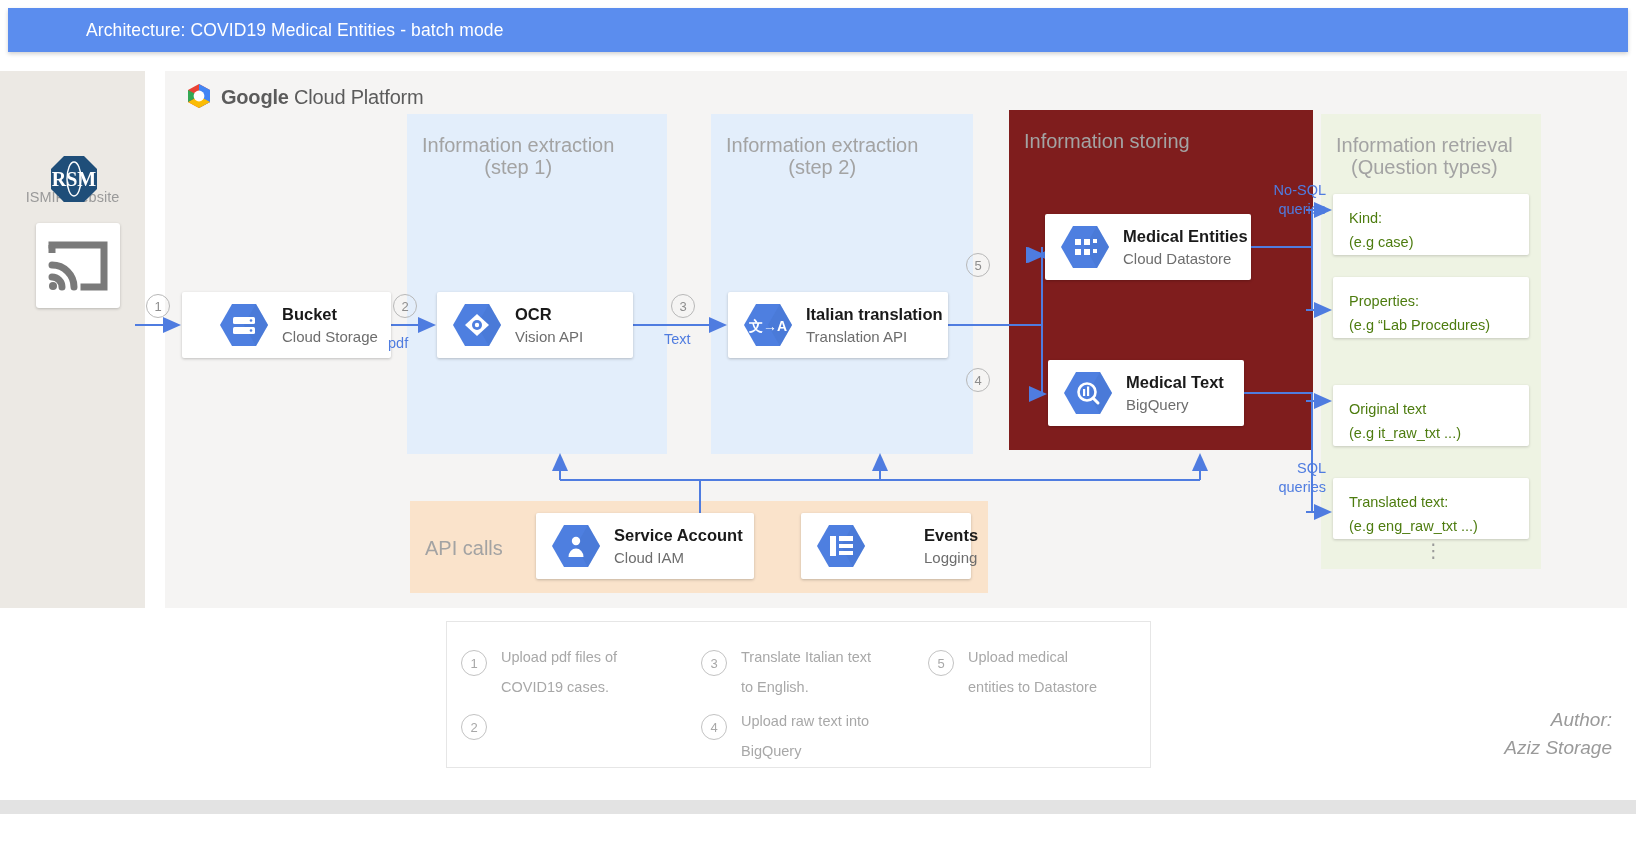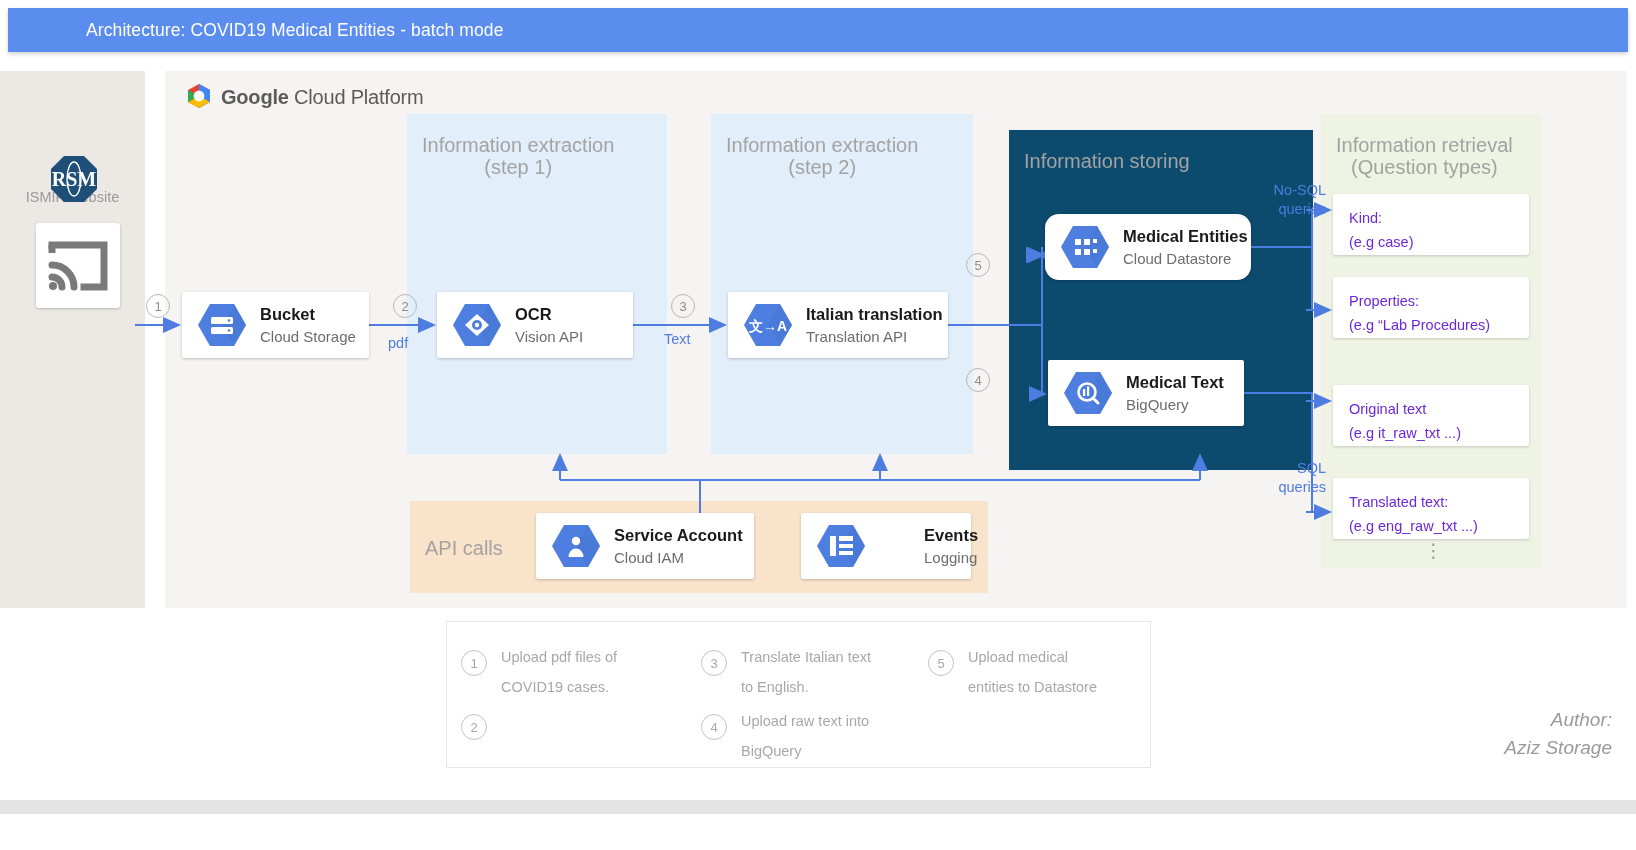--- a/index.html
+++ b/index.html
@@ -24,45 +24,45 @@
   .gcp-panel{position:absolute;left:165px;top:71px;width:1462px;height:537px;background:#f5f4f3;}
   .gcp-logo-wrap{position:absolute;left:185px;top:83px;display:flex;align-items:flex-end;gap:8px;}
   .gcp-word{font-size:20px;color:#5b5b5b;letter-spacing:-.2px;white-space:nowrap;}
   .gcp-word b{font-weight:bold;color:#5b5b5b;}
 
   
   .stage{position:absolute;}
   .stage .hdr{position:absolute;left:15px;top:20px;color:#a3a3a3;font-size:20px;line-height:22px;white-space:nowrap;text-align:center;}
   #stage-ie1{left:407px;top:114px;width:260px;height:340px;background:#e3eefb;}
   #stage-ie2{left:711px;top:114px;width:262px;height:340px;background:#e3eefb;}
-  #stage-store{left:1009px;top:130px;width:304px;height:340px;background:#0c4a6e;}
+  #stage-store{left:1009px;top:110px;width:304px;height:340px;background:#7f1d1d;}
   #stage-retrieve{left:1321px;top:114px;width:220px;height:455px;background:#eef3e3;}
   #stage-api{left:410px;top:501px;width:578px;height:92px;background:#fae3cb;}
   #stage-api .hdr{top:36px;}
 
   
   .node{position:absolute;background:#ffffff;border-radius:2px;
         box-shadow:0 1px 3px rgba(0,0,0,.22);display:flex;align-items:center;}
   .node .ico{flex:0 0 auto;margin-left:14px;}
   .node .txt{margin-left:12px;}
   .node .n1{font-size:16.5px;color:#1a1a1a;font-weight:bold;line-height:21px;white-space:nowrap;}
   .node .n2{font-size:15px;color:#6d6d6d;line-height:21px;white-space:nowrap;margin-top:1px;}
 
-  #node-bucket     {left:182px;top:292px;width:187px;height:66px;}
+  #node-bucket     {left:182px;top:292px;width:187px;height:66px;padding-left:22px;}
   #node-ocr        {left:437px;top:292px;width:196px;height:66px;}
   #node-translate  {left:728px;top:292px;width:220px;height:66px;}
-  #node-entities   {left:1045px;top:214px;width:206px;height:66px;border-radius:14px;}
+  #node-entities   {left:1045px;top:214px;width:206px;height:66px;}
   #node-bigquery   {left:1048px;top:360px;width:196px;height:66px;}
   #node-iam        {left:536px;top:513px;width:218px;height:66px;}
   #node-events     {left:801px;top:513px;width:170px;height:66px;gap:45px;}
 
   
   .rcard{position:absolute;background:#fff;border-radius:2px;
          box-shadow:0 1px 3px rgba(0,0,0,.18);padding:12px 0 0 16px;box-sizing:border-box;}
-  .rcard div{color:#6d28d9;font-size:14.5px;line-height:24px;white-space:nowrap;}
+  .rcard div{color:#4d7c0f;font-size:14.5px;line-height:24px;white-space:nowrap;}
   #rcard-kind      {left:1333px;top:194px;width:196px;height:61px;}
   #rcard-props     {left:1333px;top:277px;width:196px;height:61px;}
   #rcard-orig      {left:1333px;top:385px;width:196px;height:61px;}
   #rcard-trans     {left:1333px;top:478px;width:196px;height:61px;}
   .vdots{position:absolute;left:1424px;top:547px;color:#9a9a9a;font-size:19px;line-height:8px;text-align:center;}
 
   
   .elabel{position:absolute;color:#4f7ce0;font-size:14.5px;line-height:19px;white-space:nowrap;}
   #lbl-pdf      {left:388px;top:334px;}
   #lbl-text     {left:664px;top:330px;}

